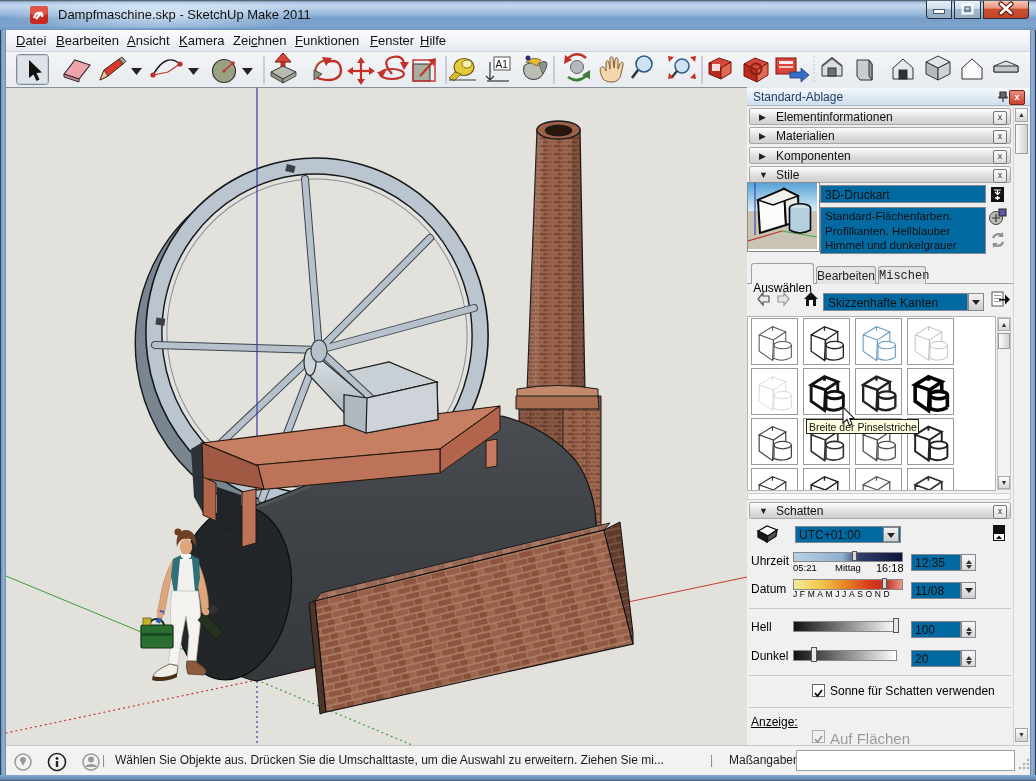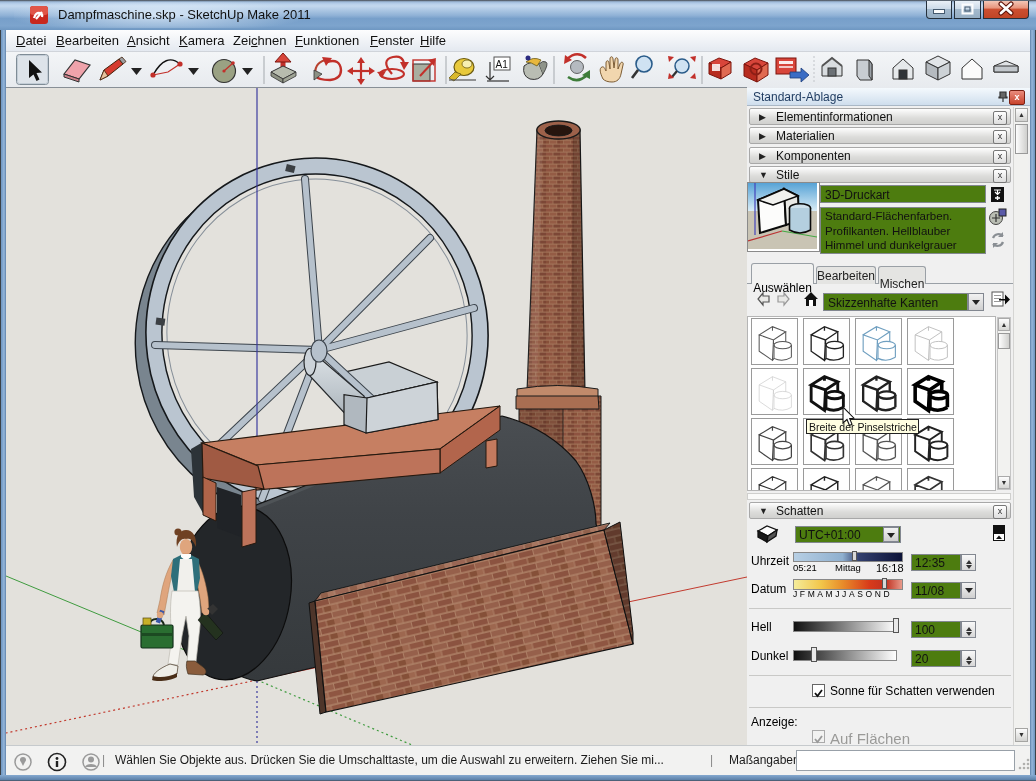--- a/index.html
+++ b/index.html
@@ -24,21 +24,21 @@
 #bright{left:1030px;top:30px;width:6px;height:751px;background:linear-gradient(270deg,#3c4248 0,#3c4248 1px,#6f96c1 1px,#85a9d0 3px,#98b8dc 4px,#5c80a8 6px);}
 #bbottom{left:0;top:775px;width:1036px;height:6px;background:linear-gradient(#85a9d0,#5c80a8 5px,#3c4248 6px);}
 .hdr{position:absolute;left:2px;width:262px;height:17px;background:linear-gradient(#fefefe,#dcdcda 60%,#d0d0ce);border:1px solid #a8a8a8;border-radius:2px;box-sizing:border-box;font-size:12px;color:#111;}
 .hdr .cap{position:absolute;left:26px;top:1px;}
 .hdr .arr{position:absolute;left:9px;top:3px;font-size:9px;color:#222;}
 .xbox{position:absolute;right:3px;top:2px;width:12px;height:12px;border:1px solid #777;border-radius:2px;background:linear-gradient(#fff,#ddd);font-size:9px;line-height:10px;text-align:center;color:#333;}
 .gc{position:absolute;width:47px;height:47px;background:#fff;border:1px solid #9a9a9a;box-sizing:border-box;}
 .spin{width:15px;height:17px;background:linear-gradient(#f8f8f8,#d8d8d8);border:1px solid #828790;box-sizing:border-box;}
 .spin:before{content:"";position:absolute;margin:2px 0 0 3.5px;border:3px solid transparent;border-bottom:4px solid #333;width:0;height:0;}
 .spin:after{content:"";position:absolute;margin:10px 0 0 3.5px;border:3px solid transparent;border-top:4px solid #333;width:0;height:0;}
-.tin{position:absolute;background:#4d7c0f;border:1px solid #828790;box-sizing:border-box;font-size:12px;color:#111;}
+.tin{position:absolute;background:#0369a1;border:1px solid #828790;box-sizing:border-box;font-size:12px;color:#111;}
 </style></head>
 <body>
 <div id="w">
 <div class="abs" id="title"></div>
 <div class="abs" id="tglow"></div>
 <div class="abs" id="ticon"><svg width="18" height="18">
         <rect x="0" y="0" width="18" height="18" rx="3" fill="#c8281e"></rect>
         <rect x="0" y="0" width="18" height="9" rx="3" fill="#e05548"></rect>
         <path d="M4,12 Q6,6 10,7 Q13,8 12,11 M6,13 L12,6" stroke="#fff" stroke-width="2.2" fill="none"></path>
       </svg></div>
@@ -361,21 +361,21 @@
         <rect x="11" y="2" width="7" height="7" fill="#5a5aa8" stroke="#222"></rect>
       </svg>
 <svg class="abs" style="left:243px;top:143px" width="17" height="18">
         <path d="M3,7 A6,6 0 0 1 13,5 M13,11 A6,6 0 0 1 3,13" fill="none" stroke="#8a8f94" stroke-width="2.2"></path>
         <path d="M13,1 L13,6 L8,6 Z" fill="#8a8f94"></path>
         <path d="M3,17 L3,12 L8,12 Z" fill="#8a8f94"></path>
       </svg>
 <div class="abs" style="left:0;top:195px;width:266px;height:1px;background:#9aa0a6;"></div>
 <div class="abs" style="left:4px;top:175px;width:63px;height:21px;background:#f2f2f1;border:1px solid #9aa0a6;border-bottom:none;border-radius:3px 3px 0 0;font-size:12px;text-align:center;padding-top:17px;box-sizing:border-box;">Auswählen</div>
 <div class="abs" style="left:69px;top:178px;width:60px;height:18px;background:#e4e4e2;border:1px solid #9aa0a6;border-bottom:none;border-radius:3px 3px 0 0;font-size:12px;text-align:center;padding-top:2px;box-sizing:border-box;color:#222;">Bearbeiten</div>
-<div class="abs" style="left:131px;top:178px;width:48px;height:18px;background:#e4e4e2;border:1px solid #9aa0a6;border-bottom:none;border-radius:3px 3px 0 0;font-size:12px;text-align:center;padding-top:10px;box-sizing:border-box;color:#222;">Mischen</div>
+<div class="abs" style="left:131px;top:178px;width:48px;height:18px;background:#e4e4e2;border:1px solid #9aa0a6;border-bottom:none;border-radius:3px 3px 0 0;font-size:12px;text-align:center;padding-top:2px;box-sizing:border-box;color:#222;font-family:Liberation Mono, monospace;">Mischen</div>
 <svg class="abs" style="left:8px;top:201px" width="40" height="20">
         <path d="M8,4 L3,10 L8,16 L8,13 L14,13 L14,7 L8,7 Z" fill="#e8e8e6" stroke="#555" stroke-width="1.2"></path>
         <path d="M29,4 L34,10 L29,16 L29,13 L23,13 L23,7 L29,7 Z" fill="#e8e8e6" stroke="#999" stroke-width="1.2"></path>
       </svg>
 <svg class="abs" style="left:55px;top:202px" width="18" height="18">
         <path d="M2,9 L9,2 L16,9 L14,9 L14,16 L4,16 L4,9 Z" fill="#111"></path>
         <rect x="7" y="10" width="4" height="6" fill="#fff"></rect>
       </svg>
 <div class="tin" style="left:76px;top:205px;width:145px;height:18px;padding:2px 4px;">Skizzenhafte Kanten</div>
 <div class="abs" style="left:221px;top:205px;width:16px;height:18px;background:linear-gradient(#f2f2f2,#cfcfcf);border:1px solid #828790;box-sizing:border-box;"><svg width="14" height="16">
@@ -557,21 +557,21 @@
 <div class="abs" style="left:46px;top:562px;width:102px;height:9px;background:linear-gradient(90deg,#111,#555 30%,#aaa 65%,#fff);border:1px solid #888;"></div>
 <div class="abs" style="left:64px;top:559px;width:6px;height:15px;background:#e8e8e8;border:1px solid #555;box-sizing:border-box;"></div>
 <div class="tin" style="left:164px;top:562px;width:50px;height:17px;padding:1px 3px;font-size:12px;">20</div>
 <div class="abs spin" style="left:214px;top:562px;"></div>
 <div class="abs" style="left:2px;top:587px;width:262px;height:1px;background:#c9c9c7;"></div>
 <div class="abs" style="left:65px;top:596px;width:13px;height:13px;background:#fff;border:1px solid #666;box-sizing:border-box;"><svg width="11" height="11">
           <path d="M2,5 L4.5,8 L9,2" fill="none" stroke="#111" stroke-width="1.8"></path>
         </svg></div>
 <span class="abs" style="left:83px;top:596px;font-size:12px;">Sonne für Schatten verwenden</span>
 <div class="abs" style="left:2px;top:619px;width:262px;height:1px;background:#c9c9c7;"></div>
-<span class="abs" style="left:4px;top:627px;font-size:12px;">Anzeige:</span>
+<span class="abs" style="left:4px;top:627px;font-size:12px;text-decoration:underline;">Anzeige:</span>
 <div class="abs" style="left:65px;top:642px;width:13px;height:13px;background:#f2f2f1;border:1px solid #aaa;box-sizing:border-box;"><svg width="11" height="11">
           <path d="M2,5 L4.5,8 L9,2" fill="none" stroke="#999" stroke-width="1.8"></path>
         </svg></div>
 <span class="abs" style="left:83px;top:642px;font-size:15px;color:#9a9a98;">Auf Flächen</span>
 <div class="abs" style="left:266px;top:19px;width:15px;height:638px;background:#f1f1ef;border-left:1px solid #d5d5d3;box-sizing:border-box;">
 <div style="position:absolute;left:1px;top:1px;width:13px;height:14px;background:linear-gradient(#fdfdfd,#d2d2d0);border:1px solid #a5a5a3;box-sizing:border-box;font-size:7px;text-align:center;line-height:12px;color:#333;">▲</div>
 <div style="position:absolute;left:1px;top:17px;width:13px;height:30px;background:linear-gradient(90deg,#fdfdfd,#cfcfcd);border:1px solid #999;box-sizing:border-box;"></div>
 <div style="position:absolute;left:1px;bottom:3px;width:13px;height:14px;background:linear-gradient(#fdfdfd,#d2d2d0);border:1px solid #a5a5a3;box-sizing:border-box;font-size:7px;text-align:center;line-height:12px;color:#333;">▼</div>
 </div>
 </div>

